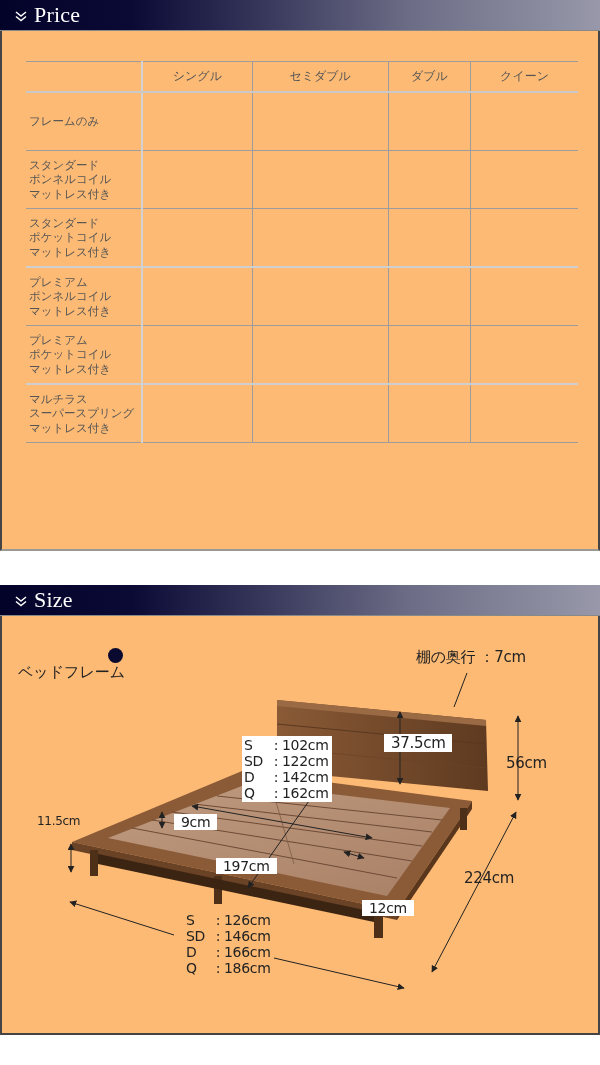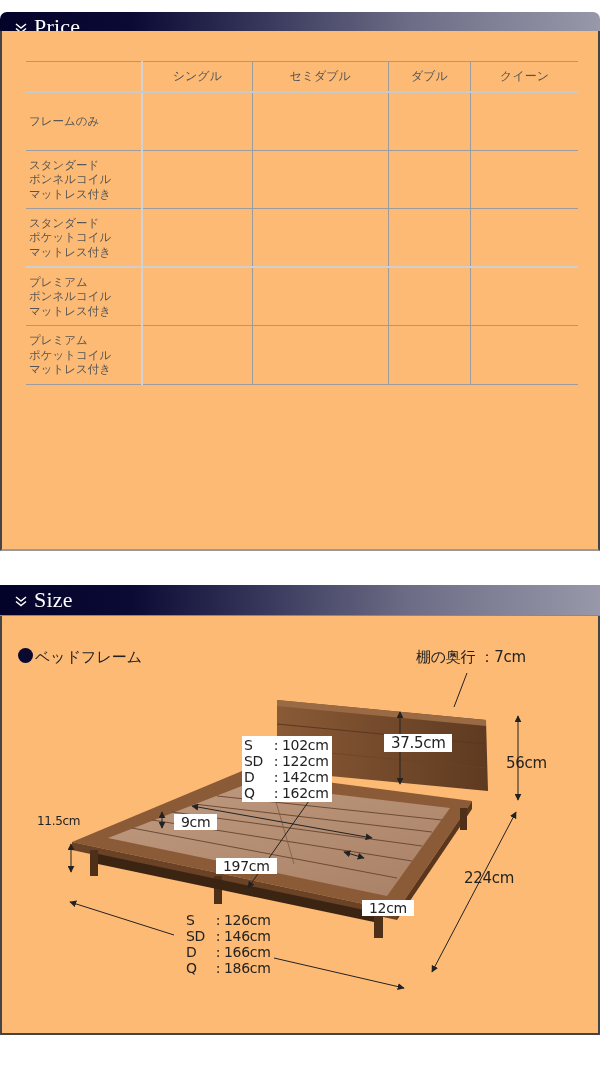--- a/index.html
+++ b/index.html
@@ -39,41 +39,41 @@
   }
   .price-table td { height: 58.5px; vertical-align: middle; }
   .price-table .rowhead { width: 116px; padding-left: 3px; line-height: 14.5px; font-size: 11.5px; border-right: 2px solid #d2d2d2; }
   .price-table .cell { border-left: 1px solid #9c9c9c; }
   .price-table th.col { border-left: 1px solid #9c9c9c; }
   .price-table th.col.first { border-left: 2px solid #d2d2d2; }
   .price-table tr.thick td { border-top: 2px solid #cfcfcf; }
 
   
   .size-label {
-    position: absolute; left: 16px; top: 32px; font-size: 15px; color: #222; display: flex; align-items: flex-start;
+    position: absolute; left: 16px; top: 32px; font-size: 15px; color: #222; display: flex; align-items: flex-end; flex-direction: column;
   }
   .size-label .dot { width: 15px; height: 15px; border-radius: 50%; background: #0a0a30; margin-right: 2px; }
 
   .dim {
     position: absolute; font-family: "DejaVu Sans", sans-serif; color: #222; white-space: nowrap;
     font-size: 14px; letter-spacing: -0.3px;
   }
   .dim.box { background: #fff; padding: 0 7px; }
   .dimlist { position: absolute; font-size: 14px; color: #222; line-height: 16px; letter-spacing: -0.3px; }
   .dimlist.box { background: #fff; padding: 1px 3px 1px 2px; }
   .dimlist .row { display: flex; }
   .dimlist .k { width: 26px; }
   .dimlist .c { width: 12px; text-align: center; }
 
   svg.bed { position: absolute; left: 0; top: 0; }
 </style>
 </head>
 <body>
 
-<div class="section-header" style="top:12px;border-radius:7px;">
+<div class="section-header" style="top:0;">
   <svg class="chev" viewBox="0 0 14 14">
     <polyline points="2,3 7,7 12,3" fill="none" stroke="#fff" stroke-width="1.5"></polyline>
     <polyline points="2,7.5 7,11.5 12,7.5" fill="none" stroke="#fff" stroke-width="1.5"></polyline>
   </svg>
   <span class="title">Price</span>
 </div>
 
 <div class="panel" id="price-panel">
   <table class="price-table">
     <thead>
@@ -125,20 +125,31 @@
           </td>
           <td class="cell"></td>
           <td class="cell"></td>
           <td class="cell"></td>
           <td class="cell"></td>
         </tr>
         <tr>
           <td class="rowhead">
             <div>プレミアム</div>
             <div>ポケットコイル</div>
+            <div>マットレス付き</div>
+          </td>
+          <td class="cell"></td>
+          <td class="cell"></td>
+          <td class="cell"></td>
+          <td class="cell"></td>
+        </tr>
+        <tr class="thick">
+          <td class="rowhead">
+            <div>マルチラス</div>
+            <div>スーパースプリング</div>
             <div>マットレス付き</div>
           </td>
           <td class="cell"></td>
           <td class="cell"></td>
           <td class="cell"></td>
           <td class="cell"></td>
         </tr>
       </tbody>
   </table>
 </div>

